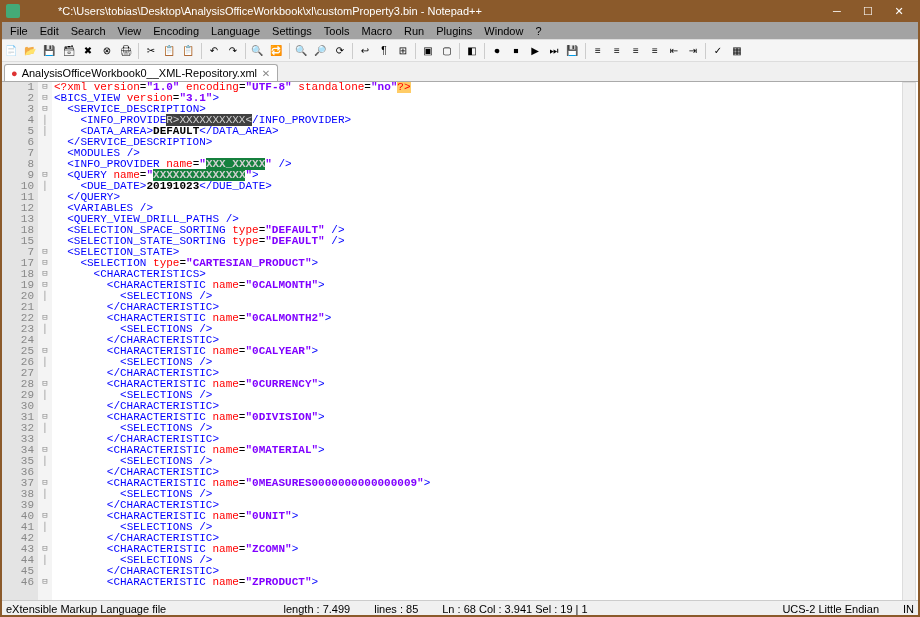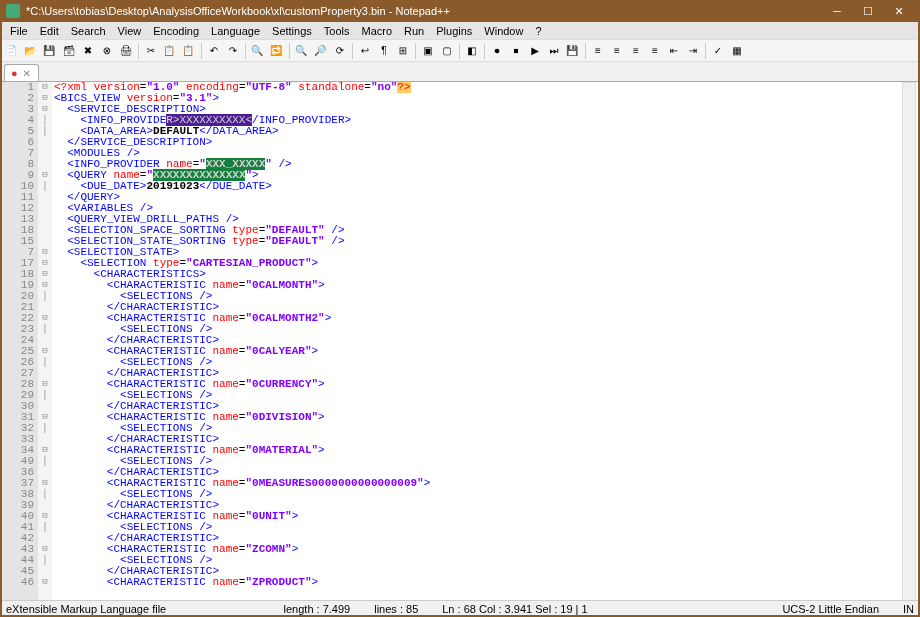--- a/index.html
+++ b/index.html
@@ -1,24 +1,24 @@
 <!DOCTYPE html>
 <html><head>
 <meta charset="utf-8">
 <style>
   * { margin: 0; padding: 0; box-sizing: border-box; }
   body { font-family: Tahoma, Arial, sans-serif; font-size: 11px; background: #fff; width: 920px; height: 617px; overflow: hidden; position: relative; }
   
-  .titlebar { background: #8B5A2B; color: #fff; height: 22px; display: flex; align-items: center; padding: 0 6px; font-size: 11px; }
+  .titlebar { background: #8B5A2B; color: #fff; height: 22px; display: flex; align-items: center; padding: 0 6px; font-size: 11px; gap: 32px; }
   .titlebar .title-icon { width: 14px; height: 14px; background: #4a7; margin-right: 6px; border-radius: 2px; }
   .titlebar .title-text { flex: 1; }
   .titlebar .win-btns { display: flex; gap: 1px; }
   .titlebar .win-btn { width: 30px; height: 22px; display: flex; align-items: center; justify-content: center; color: #fff; cursor: pointer; }
   
-  .menubar { background: #e5e5e5; height: 18px; display: flex; align-items: center; padding: 0 4px; font-size: 11px; border-bottom: 1px solid #ddd; }
+  .menubar { background: #a3a3a3; height: 18px; display: flex; align-items: center; padding: 0 4px; font-size: 11px; border-bottom: 1px solid #ddd; }
   .menubar .menu-item { padding: 1px 6px; cursor: pointer; }
   
   .toolbar { background: #f5f5f5; height: 22px; display: flex; align-items: center; padding: 0 3px; gap: 1px; border-bottom: 1px solid #ddd; }
   .toolbar .tb-btn { width: 18px; height: 18px; display: flex; align-items: center; justify-content: center; cursor: pointer; border: 1px solid transparent; }
   .toolbar .sep { width: 1px; height: 16px; background: #ccc; margin: 0 2px; }
   
   .tabbar { background: #f0f0f0; height: 20px; display: flex; align-items: flex-end; padding: 0 4px; border-bottom: 1px solid #aaa; }
   .tab { background: #fff; border: 1px solid #aaa; border-bottom: none; padding: 2px 6px; font-size: 11px; display: flex; align-items: center; gap: 4px; border-radius: 3px 3px 0 0; }
   .tab .tab-close { width: 10px; height: 10px; display: flex; align-items: center; justify-content: center; color: #888; cursor: pointer; font-size: 10px; }
   
@@ -30,21 +30,21 @@
   .code { flex: 1; white-space: pre; padding-left: 2px; }
   .code .line { height: 11px; font-size: 11px; }
   
   .c-decl { color: #ff0000; }
   .c-tag { color: #0000ff; }
   .c-attr { color: #ff0000; text-align: right; }
   .c-str { color: #8000ff; font-weight: bold; }
   .c-text { color: #000; font-weight: bold; }
   .c-angle { color: #0000ff; }
   .hl-end { background: #ffcc66; }
-  .redacted { background: #4c1d95; color: #d0d0d0; }
+  .redacted { background: #404040; color: #d0d0d0; }
   .redacted-str { background: #15803d; color: #d0d0d0; font-weight: bold; }
   
   .vscroll { position: absolute; right: 4px; top: 82px; width: 14px; height: 520px; background: #f0f0f0; border: 1px solid #ddd; }
   
   .statusbar { position: absolute; bottom: 0; left: 0; right: 0; height: 17px; background: #f0f0f0; border-top: 1px solid #ccc; display: flex; align-items: center; font-size: 11px; padding: 0 6px; }
   .statusbar .stat-item { margin-right: 24px; }
   .statusbar .stat-spacer { flex: 1; }
   
   .border-frame { border: 2px solid #8B5A2B; border-top: none; position: absolute; top: 22px; left: 0; right: 0; bottom: 0; pointer-events: none; }
 </style>
@@ -122,20 +122,21 @@
     <div class="tb-btn" style="font-size: 10px;">⇤</div>
     <div class="tb-btn" style="font-size: 10px;">⇥</div>
     <div class="sep"></div>
     <div class="tb-btn" style="font-size: 10px;">✓</div>
     <div class="tb-btn" style="font-size: 10px;">▦</div>
   </div>
 
 <div class="tabbar">
   <div class="tab">
     <span style="color:#d33;">●</span>
+    <span>AnalysisOfficeWorkbook0__XML-Repository.xml</span>
     <span class="tab-close">✕</span>
   </div>
 </div>
 
 <div class="editor">
   <div class="gutter" id="gutter">
       <div class="ln">1</div>
       <div class="ln">2</div>
       <div class="ln">3</div>
       <div class="ln">4</div>
@@ -162,21 +163,21 @@
       <div class="ln">25</div>
       <div class="ln">26</div>
       <div class="ln">27</div>
       <div class="ln">28</div>
       <div class="ln">29</div>
       <div class="ln">30</div>
       <div class="ln">31</div>
       <div class="ln">32</div>
       <div class="ln">33</div>
       <div class="ln">34</div>
-      <div class="ln">49</div>
+      <div class="ln">35</div>
       <div class="ln">36</div>
       <div class="ln">37</div>
       <div class="ln">38</div>
       <div class="ln">39</div>
       <div class="ln">40</div>
       <div class="ln">41</div>
       <div class="ln">42</div>
       <div class="ln">43</div>
       <div class="ln">44</div>
       <div class="ln">45</div>

